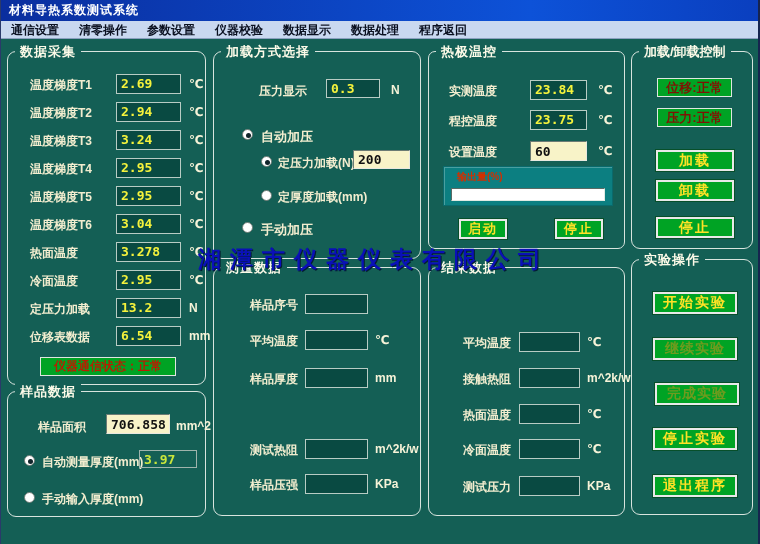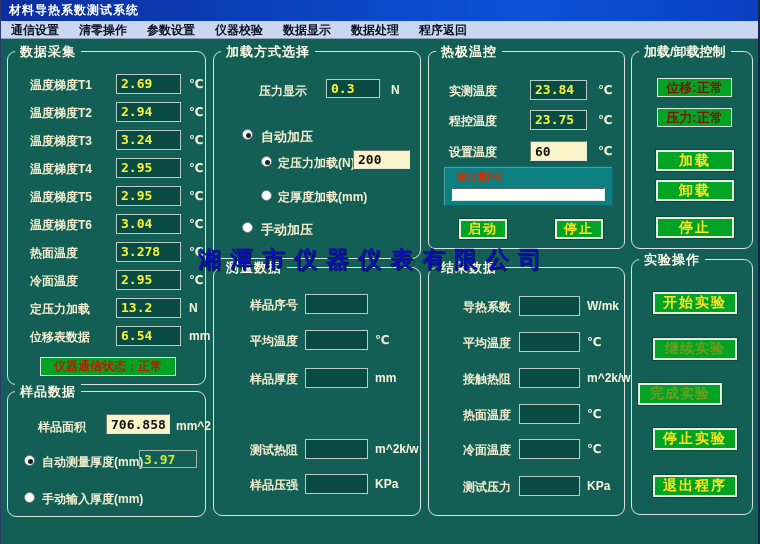--- a/index.html
+++ b/index.html
@@ -252,25 +252,20 @@
         <div class="progress"></div>
       </div>
 
       <div class="gbtn" style="position:absolute;left:30px;top:167px;width:48px;height:20px;font-size:13px;">启动</div>
       <div class="gbtn" style="position:absolute;left:126px;top:167px;width:48px;height:20px;font-size:13px;">停止</div>
     </div>
 
     <div class="panel" style="left:427px;top:228px;width:197px;height:249px;">
       <span class="panel-title">结果数据</span>
 
-      <div class="row r-row" style="top:28px">
-        <span class="lbl">导热系数</span>
-        <span class="vbox"></span>
-        <span class="unit">W/mk</span>
-      </div>
       <div class="row r-row" style="top:64px">
         <span class="lbl">平均温度</span>
         <span class="vbox"></span>
         <span class="unit">℃</span>
       </div>
       <div class="row r-row" style="top:100px">
         <span class="lbl">接触热阻</span>
         <span class="vbox"></span>
         <span class="unit">m^2k/w</span>
       </div>
@@ -300,21 +295,21 @@
       <div class="gbtn" style="position:absolute;left:24px;top:98px;width:78px;height:21px;">加载</div>
       <div class="gbtn" style="position:absolute;left:24px;top:128px;width:78px;height:21px;">卸载</div>
       <div class="gbtn" style="position:absolute;left:24px;top:165px;width:78px;height:21px;">停止</div>
     </div>
 
     <div class="panel" style="left:630px;top:220px;width:122px;height:256px;">
       <span class="panel-title">实验操作</span>
 
       <div class="gbtn" style="position:absolute;left:21px;top:32px;width:84px;height:22px;">开始实验</div>
       <div class="gbtn disabled" style="position:absolute;left:21px;top:78px;width:84px;height:22px;">继续实验</div>
-      <div class="gbtn disabled" style="position:absolute;left:6px;top:123px;width:84px;height:22px;">完成实验</div>
+      <div class="gbtn disabled" style="position:absolute;left:23px;top:123px;width:84px;height:22px;">完成实验</div>
       <div class="gbtn" style="position:absolute;left:21px;top:168px;width:84px;height:22px;">停止实验</div>
       <div class="gbtn" style="position:absolute;left:21px;top:215px;width:84px;height:22px;">退出程序</div>
     </div>
 
   </div>
 
 
 </div>
 
 </body></html>

